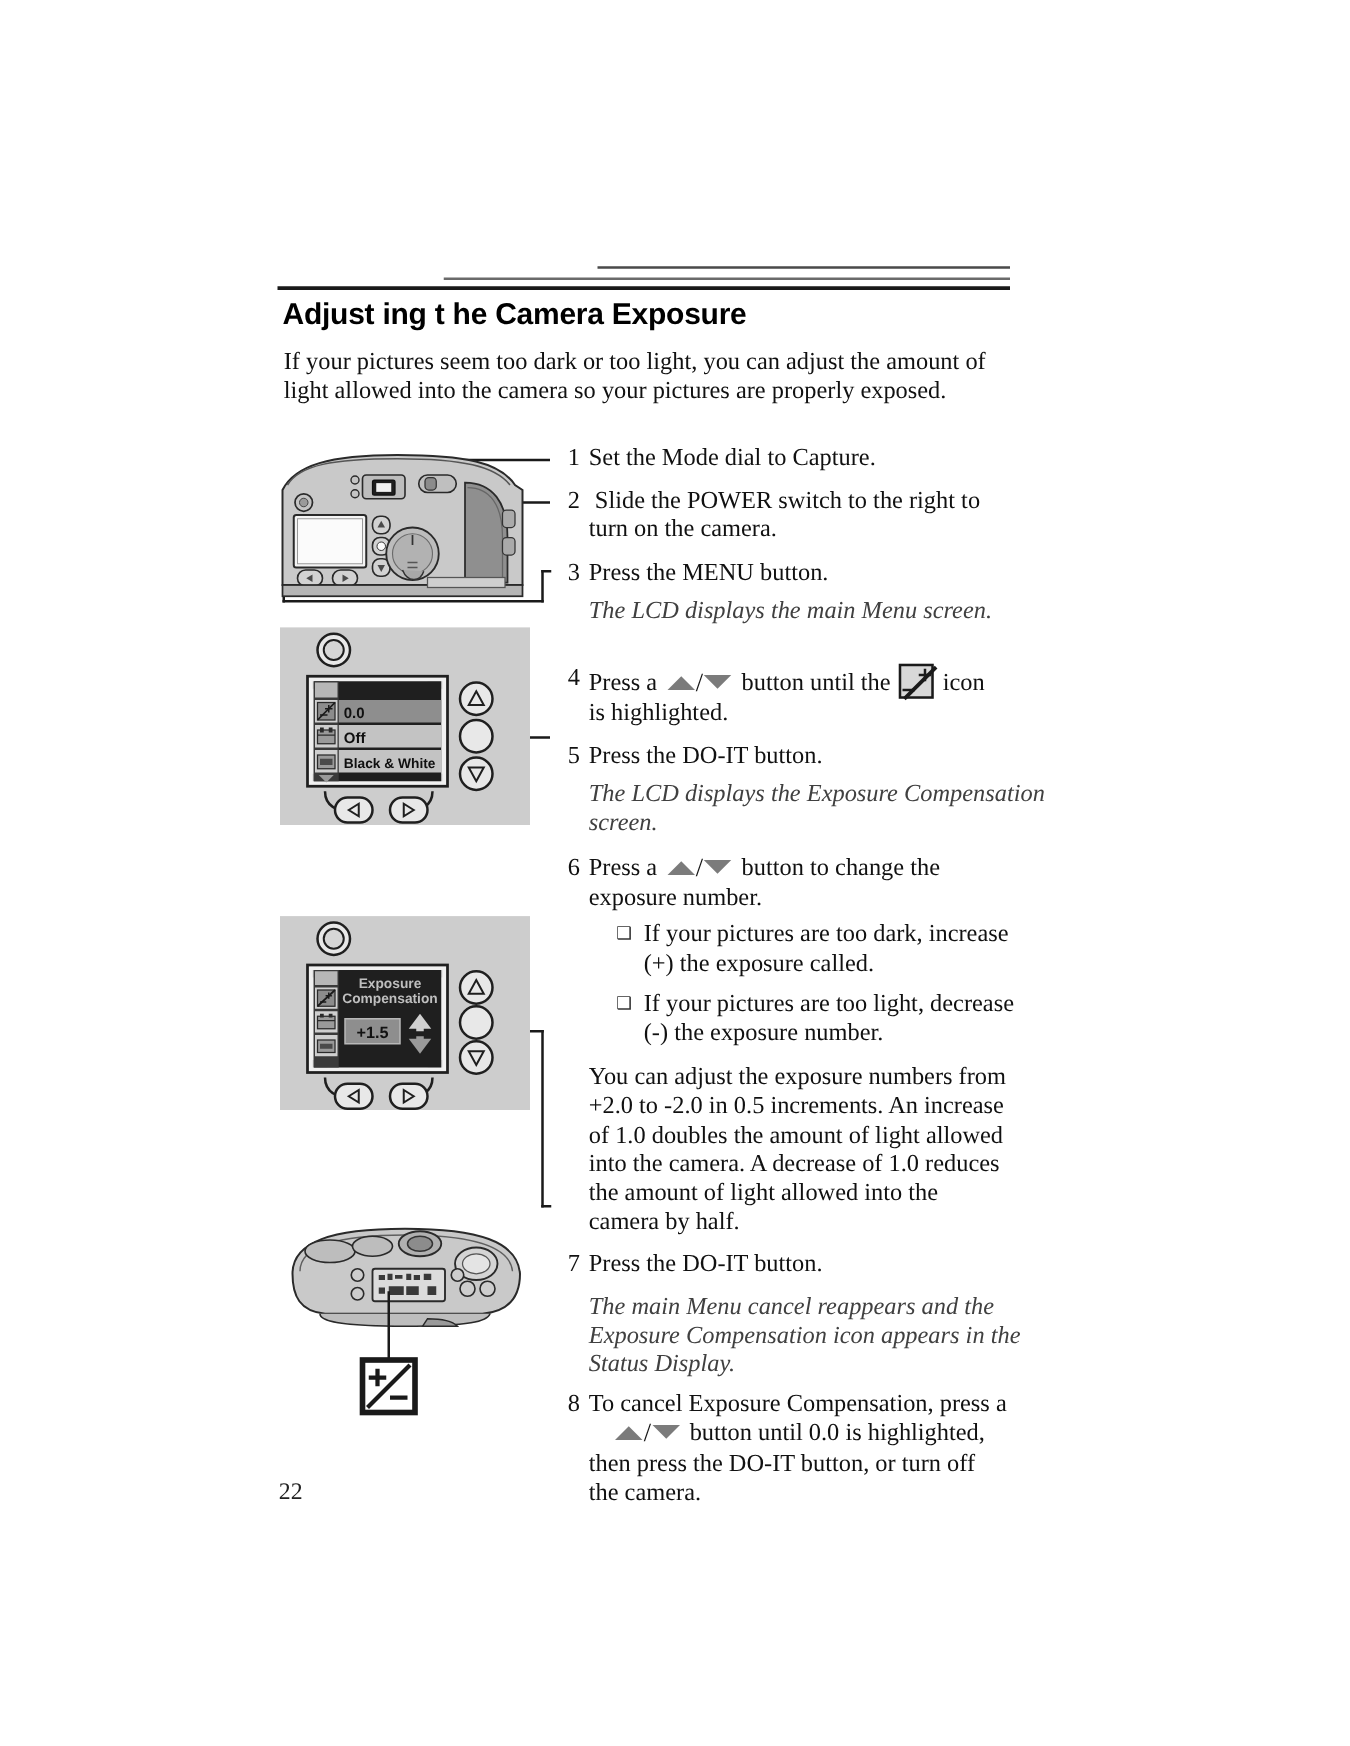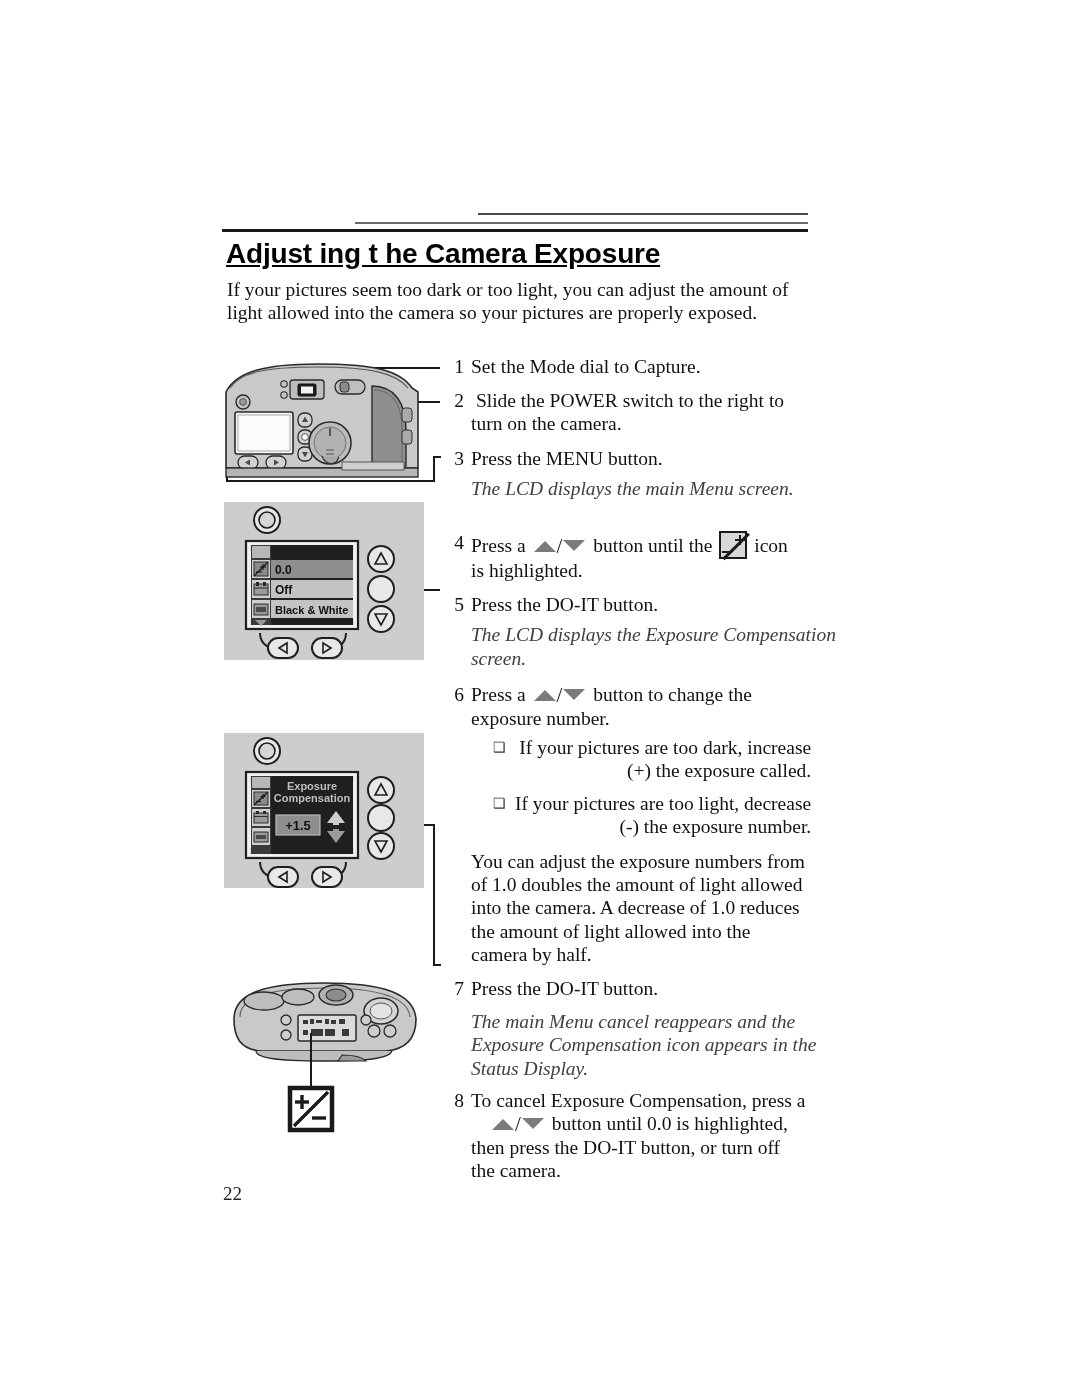--- a/index.html
+++ b/index.html
@@ -46,25 +46,24 @@
     background: #1a1a1a;
   }
 
   
   .heading {
     position: absolute;
     left: 226px;
     top: 238px;
     font-family: "Liberation Sans", sans-serif;
     font-weight: bold;
-    font-size: 28px;
+    font-size: 24px;
     letter-spacing: -0.2px;
     white-space: pre;
     color: #000;
-    text-decoration: underline;
   }
 
   
   .intro {
     position: absolute;
     left: 227px;
     top: 278px;
     width: 570px;
     font-size: 19.5px;
     line-height: 23.2px;
@@ -114,21 +113,21 @@
   .bullet {
     display: flex;
     align-items: flex-start;
   }
   .bullet-mark {
     flex: 0 0 22px;
     font-size: 14px;
     line-height: 23.2px;
     color: #333;
   }
-  .bullet .bl-text { flex: 1; font-size: 19.5px; line-height: 23.2px; text-align: right; }
+  .bullet .bl-text { flex: 1; font-size: 19.5px; line-height: 23.2px; }
   .bullet .bl-text .ln { white-space: pre; }
 
   .para {
     font-size: 19.5px;
     line-height: 23.2px;
     color: #111;
   }
   .para .ln { white-space: pre; }
 
   
@@ -535,20 +534,21 @@
             <div class="bullet-mark">❑</div>
             <div class="bl-text">
               <div class="ln">If your pictures are too light, decrease</div>
               <div class="ln">(-) the exposure number.</div>
             </div>
           </div>
         </div>
 
         <div class="para" style="margin-top:12px;">
           <div class="ln">You can adjust the exposure numbers from</div>
+          <div class="ln">+2.0 to -2.0 in 0.5 increments. An increase</div>
           <div class="ln">of 1.0 doubles the amount of light allowed</div>
           <div class="ln">into the camera. A decrease of 1.0 reduces</div>
           <div class="ln">the amount of light allowed into the</div>
           <div class="ln">camera by half.</div>
         </div>
       </div>
     </div>
 
     <div class="step" style="margin-top:11px;">
       <div class="step-num">7</div>

